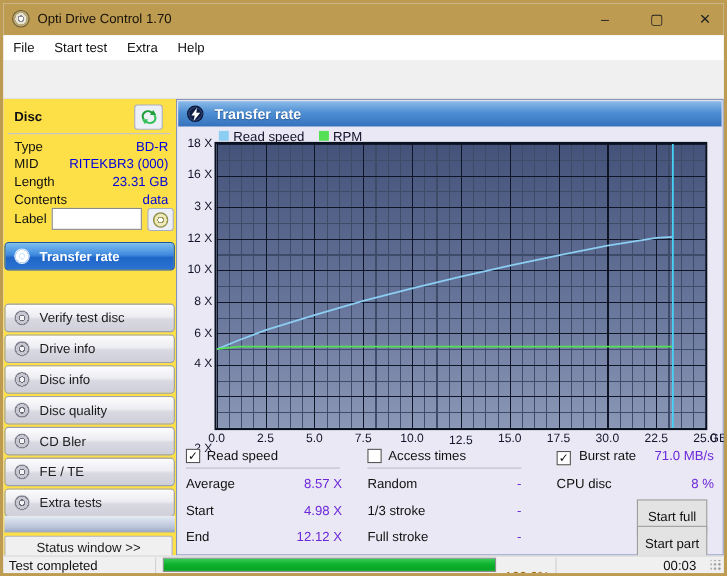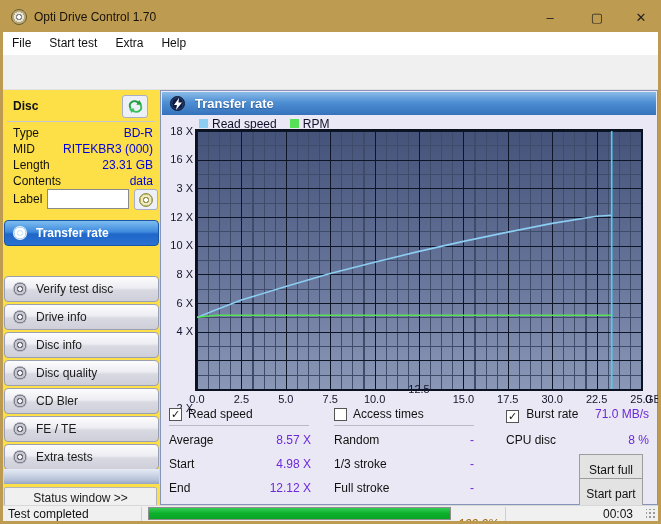--- a/index.html
+++ b/index.html
@@ -313,21 +313,21 @@
           </svg>
       </div>
     </div>
 
     <div id="x-labels">
         <div class="xtick abs" style="left: 19px; top: 302px;">0.0</div>
         <div class="xtick abs" style="left: 63.4px; top: 302px;">2.5</div>
         <div class="xtick abs" style="left: 107.8px; top: 302px;">5.0</div>
         <div class="xtick abs" style="left: 152.2px; top: 302px;">7.5</div>
         <div class="xtick abs" style="left: 196.6px; top: 302px;">10.0</div>
-        <div class="xtick abs" style="left: 241px; top: 292px;">12.5</div>
+        <div class="xtick abs" style="left: 241px; top: 304px;">12.5</div>
         <div class="xtick abs" style="left: 285.4px; top: 302px;">15.0</div>
         <div class="xtick abs" style="left: 329.8px; top: 302px;">17.5</div>
         <div class="xtick abs" style="left: 374.2px; top: 302px;">30.0</div>
         <div class="xtick abs" style="left: 418.6px; top: 302px;">22.5</div>
         <div class="xtick abs" style="left: 463px; top: 302px;">25.0</div>
         <div id="x-unit" style="left: 484px; top: 302px;">GB</div>
       </div>
 
     <div class="abs" style="left:8px; top:316px; display:flex; gap:6px; align-items:center">
       <span class="chk">✓</span>

